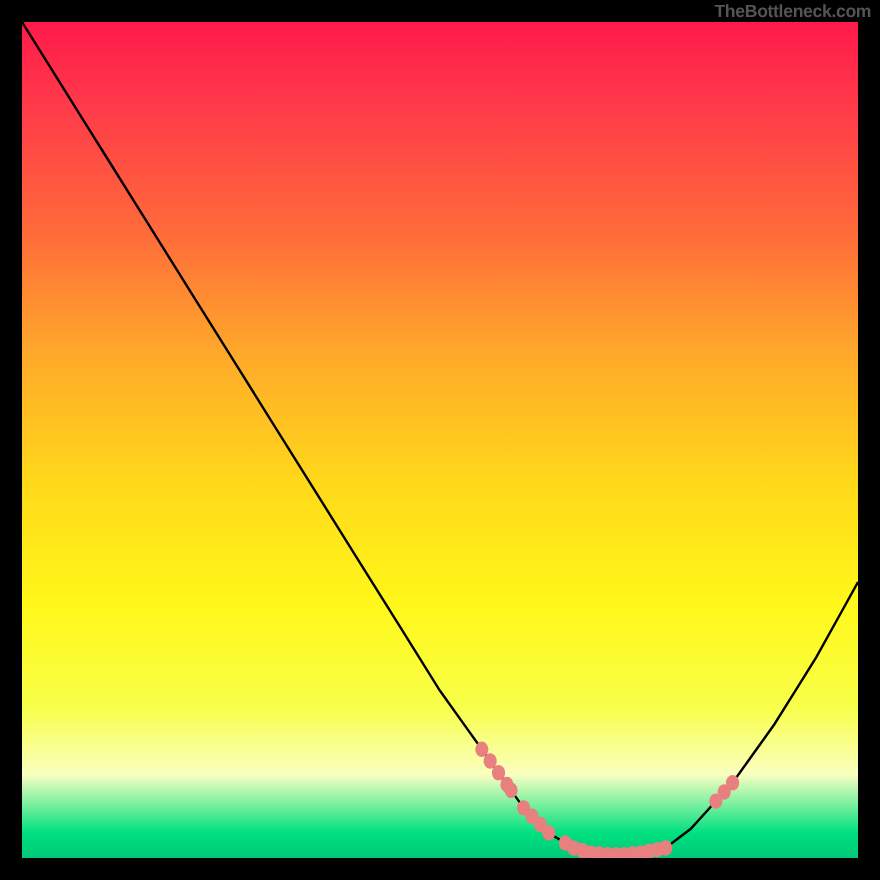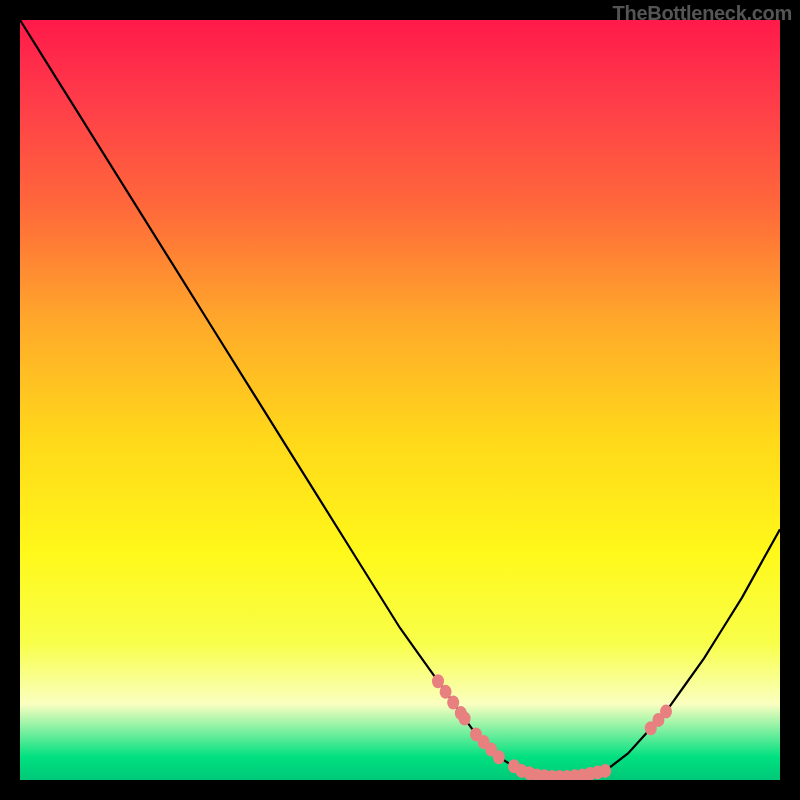--- a/index.html
+++ b/index.html
@@ -28,21 +28,21 @@
       #faffc0 90%,
       #00e080 97%,
       #00c878 100%
     );
   }
   .watermark {
     position: absolute;
     top: 2px;
     right: 8px;
     font-family: Arial, Helvetica, sans-serif;
-    font-size: 20px;
+    font-size: 16px;
     font-weight: bold;
     color: #555;
     letter-spacing: -0.3px;
   }
   svg.plot {
     position: absolute;
     left: 0;
     top: 0;
     width: 760px;
     height: 760px;

